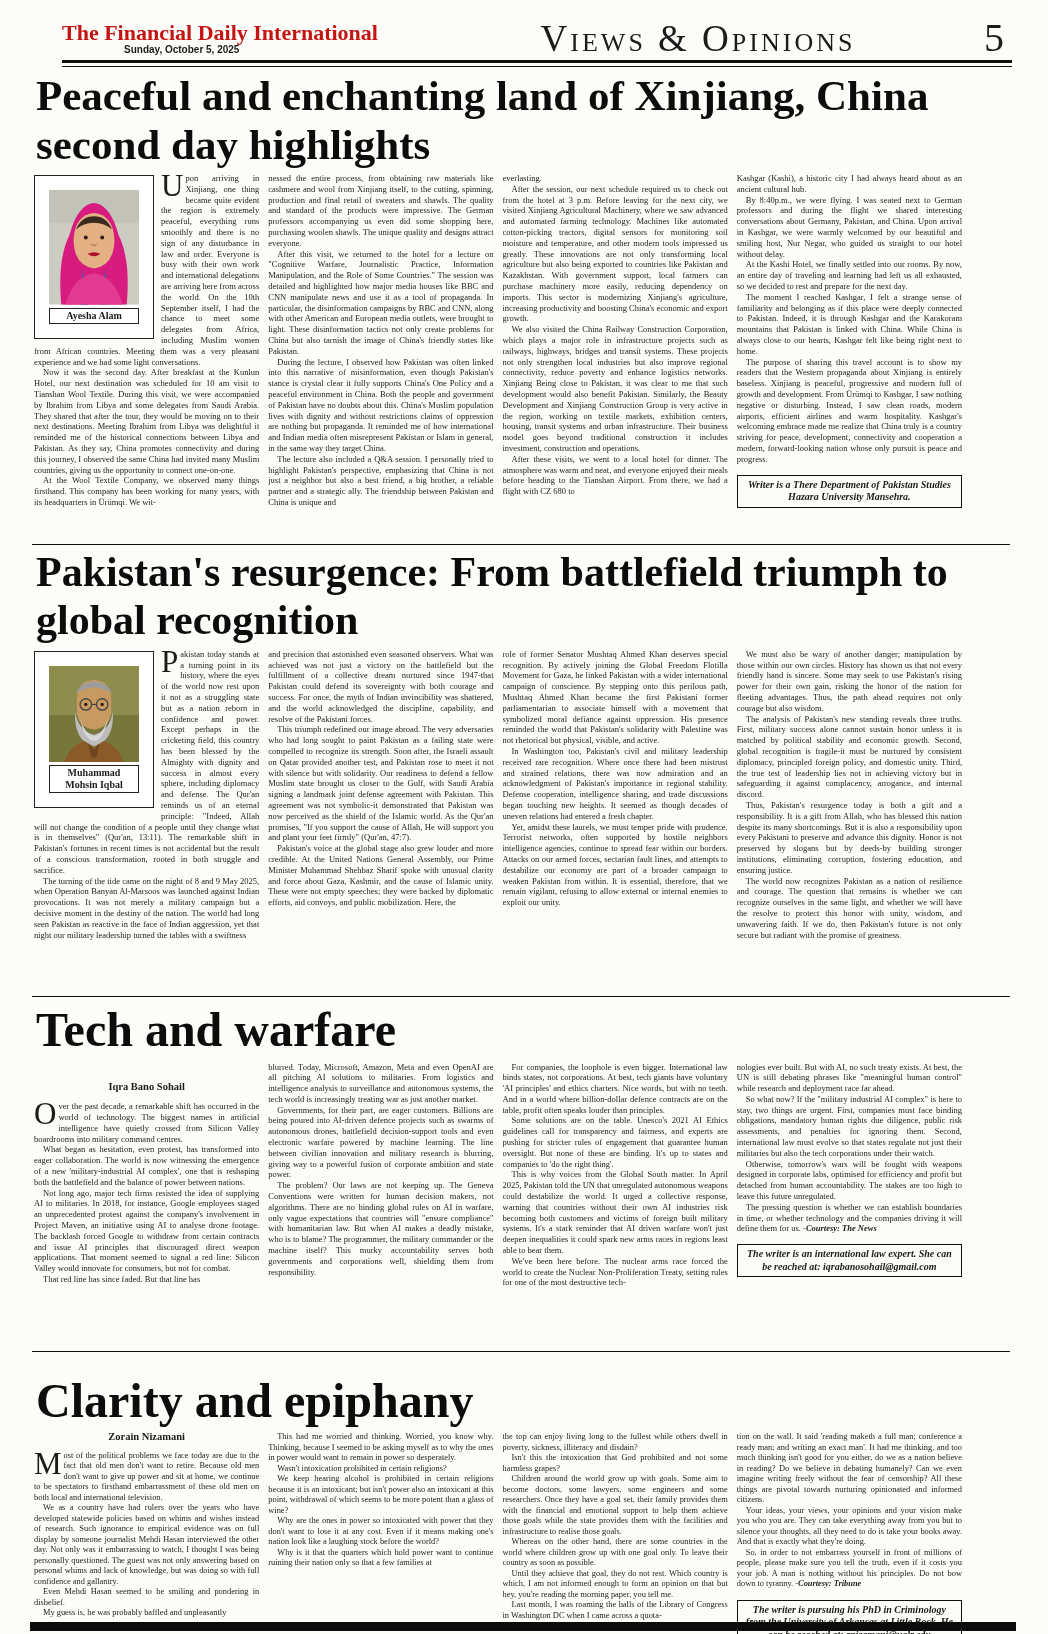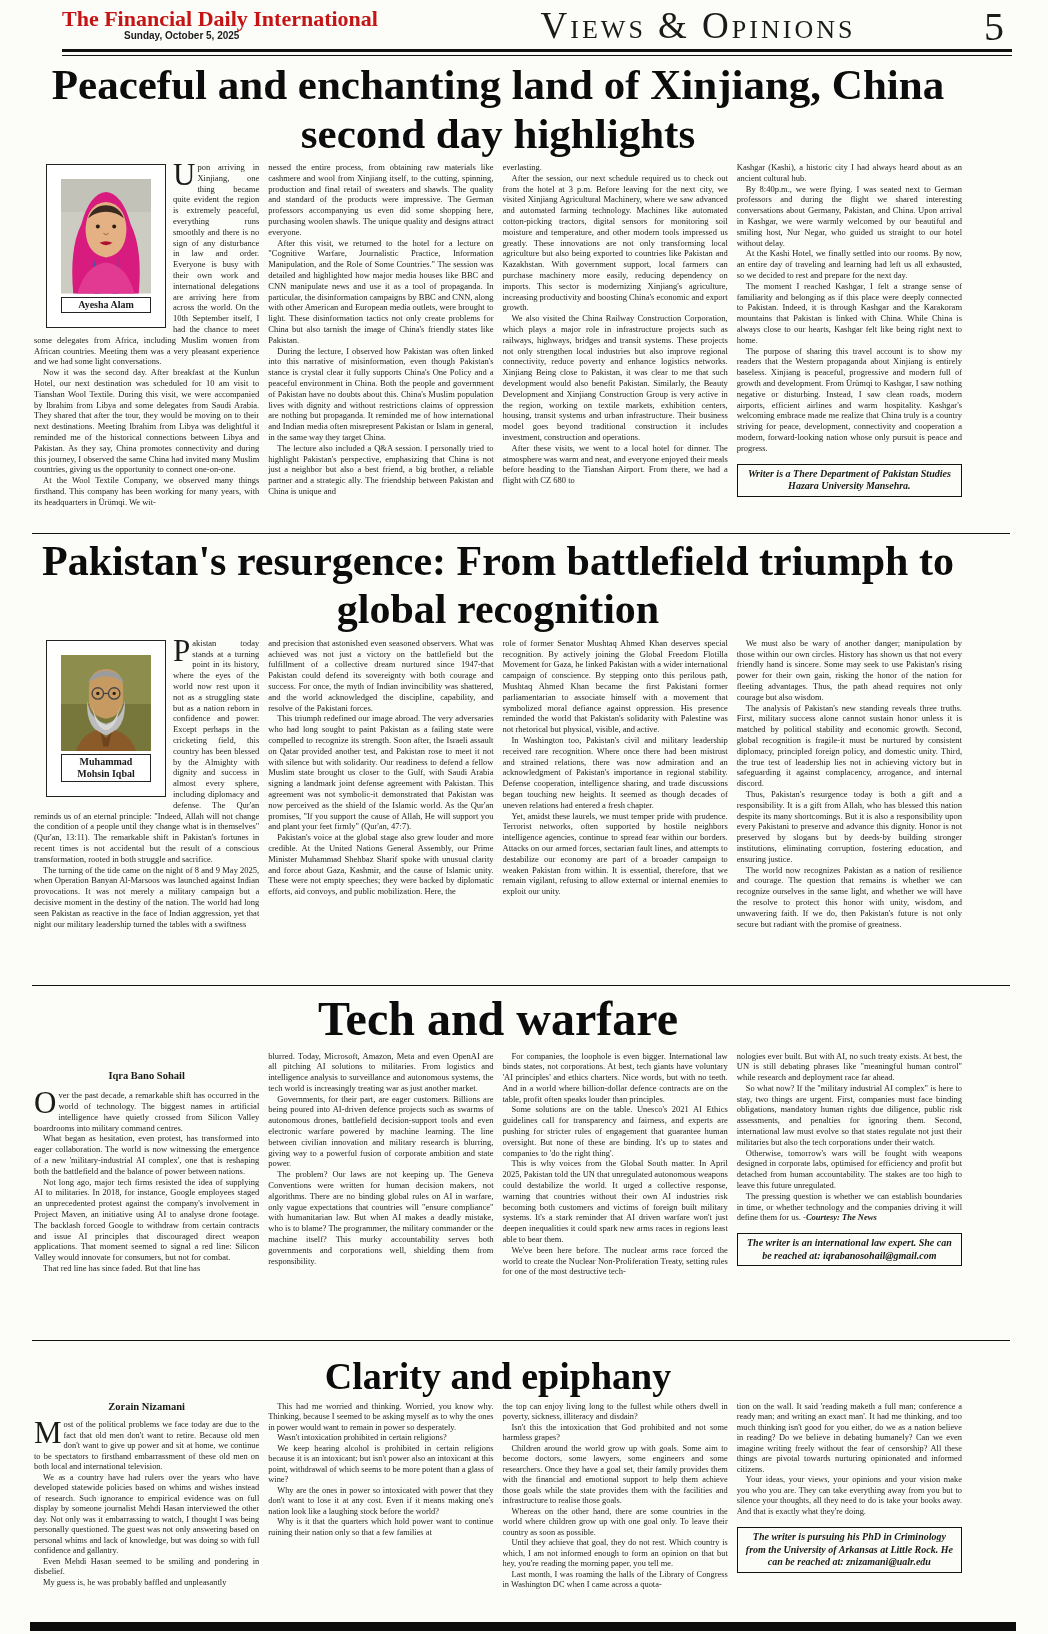--- a/index.html
+++ b/index.html
@@ -1,49 +1,49 @@
 <!DOCTYPE html>
 <html><head>
 <meta charset="utf-8">
 <style>
   html,body{margin:0;padding:0;background:#d9d9d4;}
   .page{position:relative;width:1048px;height:1634px;margin:0 auto;background:#fcfcf9;
         color:#1b1b1b;font-family:"Liberation Serif",serif;overflow:hidden;}
   
-  .masthead{display:flex;align-items:flex-start;padding:7px 36px 0 62px;}
+  .masthead{display:flex;align-items:center;padding:18px 36px 0 62px;}
   .brand{width:370px;}
   .brand-name{color:#c41414;font-size:22px;font-weight:bold;line-height:23px;}
   .brand-date{font-family:"Liberation Sans",sans-serif;font-size:10px;font-weight:bold;margin-left:62px;line-height:12px;}
   .section-title{flex:1;text-align:center;font-variant:small-caps;font-size:37px;line-height:36px;letter-spacing:3px;margin-top:1px;}
   .page-num{font-size:40px;line-height:40px;padding:0 8px 0 20px;}
   .double-rule{margin:2px 36px 0 62px;border-top:3px solid #111;border-bottom:1.4px solid #111;height:3px;}
   
-  .headline{text-align:center;font-weight:bold;color:#0c0c0c;margin:4px 88px 4px 36px;line-height:1.14;}
+  .headline{text-align:left;font-weight:bold;color:#0c0c0c;margin:4px 88px 4px 36px;line-height:1.14;}
   .a1 .headline{font-size:43px;}
   .a2 .headline{font-size:42px;}
   .a3 .headline{font-size:48px;margin-top:6px;}
-  .a4 .headline{font-size:38px;margin-top:14px;}
+  .a4 .headline{font-size:48px;margin-top:22px;}
   .rule{border-top:1.6px solid #111;margin:5px 38px 4px 32px;}
   
   .cols{display:flex;gap:9px;margin:4px 86px 0 34px;text-align:justify;}
   .col{flex:1;overflow:hidden;font-size:8.5px;line-height:10.8px;}
   .a1 .col{height:366px;}
   .a2 .col{height:342px;}
   .a3 .col{height:284px;}
   .a4 .col{height:232px;font-size:8.4px;line-height:10.5px;}
   .col p{margin:0;text-indent:9px;}
   .col p.np{text-indent:0;}
   .dropcap{float:left;font-size:31px;line-height:24px;padding:1px 2px 0 0;}
   .byline{text-align:center;font-weight:bold;font-size:10.5px;margin:20px 0 9px;}
   .a4 .byline{margin:0 0 8px;}
   .courtesy{font-weight:bold;font-style:italic;}
   .footer-box{border:1.6px solid #111;margin-top:10px;padding:3px 6px;text-align:center;
               font-weight:bold;font-style:italic;font-size:10px;line-height:12.5px;text-indent:0;}
   
-  .photo-frame{float:left;width:120px;margin:2px 7px 3px 12px;border:1.6px solid #222;padding:14px;background:#fff;box-sizing:border-box;}
+  .photo-frame{float:left;width:120px;margin:2px 7px 3px 0;border:1.6px solid #222;padding:14px;background:#fff;box-sizing:border-box;}
   .photo-frame svg{display:block;width:100%;height:auto;}
   .photo-caption{border:1.3px solid #222;margin-top:3px;text-align:center;font-weight:bold;
                  font-size:10px;line-height:12px;padding:1px 2px;text-indent:0;}
   .bottom-bar{position:absolute;left:30px;bottom:3px;width:986px;height:9px;background:#0b0b0b;}
 </style>
 </head>
 <body>
 
 <div class="page">
 
@@ -207,19 +207,20 @@
           <p class="np">the top can enjoy living long to the fullest while others dwell in poverty, sickness, illiteracy and disdain?</p>
           <p>Isn't this the intoxication that God prohibited and not some harmless grapes?</p>
           <p>Children around the world grow up with goals. Some aim to become doctors, some lawyers, some engineers and some researchers. Once they have a goal set, their family provides them with the financial and emotional support to help them achieve those goals while the state provides them with the facilities and infrastructure to realise those goals.</p>
           <p>Whereas on the other hand, there are some countries in the world where children grow up with one goal only. To leave their country as soon as possible.</p>
           <p>Until they achieve that goal, they do not rest. Which country is which, I am not informed enough to form an opinion on that but hey, you're reading the morning paper, you tell me.</p>
           <p>Last month, I was roaming the halls of the Library of Congress in Washington DC when I came across a quota-</p>
         </div>
       <div class="col">
           <p class="np">tion on the wall. It said 'reading maketh a full man; conference a ready man; and writing an exact man'. It had me thinking, and too much thinking isn't good for you either, do we as a nation believe in reading? Do we believe in debating humanely? Can we even imagine writing freely without the fear of censorship? All these things are pivotal towards nurturing opinionated and informed citizens.</p>
           <p>Your ideas, your views, your opinions and your vision make you who you are. They can take everything away from you but to silence your thoughts, all they need to do is take your books away. And that is exactly what they're doing.</p>
+          <p>So, in order to not embarrass yourself in front of millions of people, please make sure you tell the truth, even if it costs you your job. A man is nothing without his principles. Do not bow down to tyranny. <span class="courtesy">-Courtesy: Tribune</span></p>
           <div class="footer-box">The writer is pursuing his PhD in Criminology from the University of Arkansas at Little Rock. He can be reached at: znizamani@ualr.edu</div>
         </div>
     </div>
   </section>
 
   <div class="bottom-bar"></div>
 </div>
 
 </body></html>

